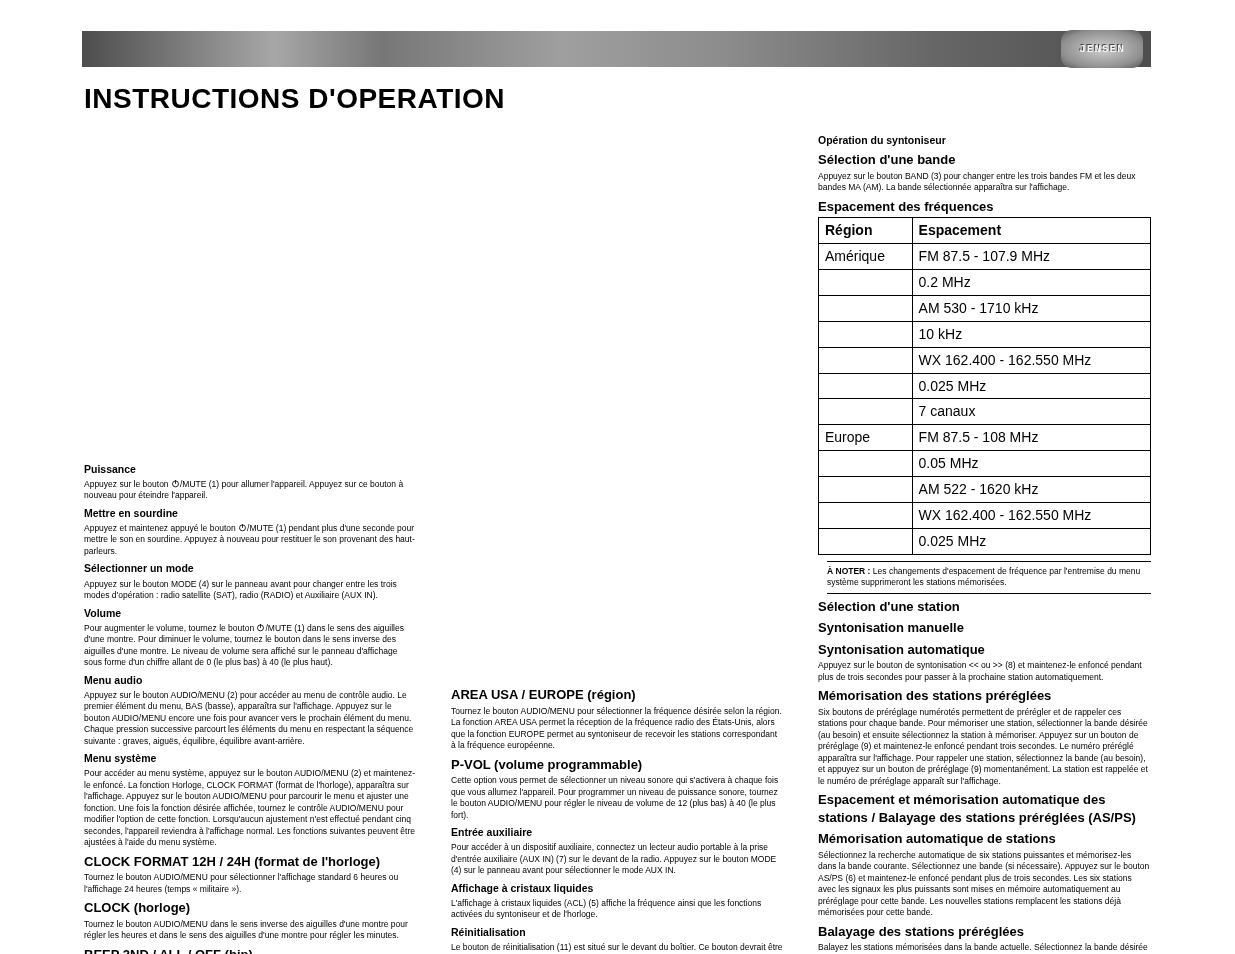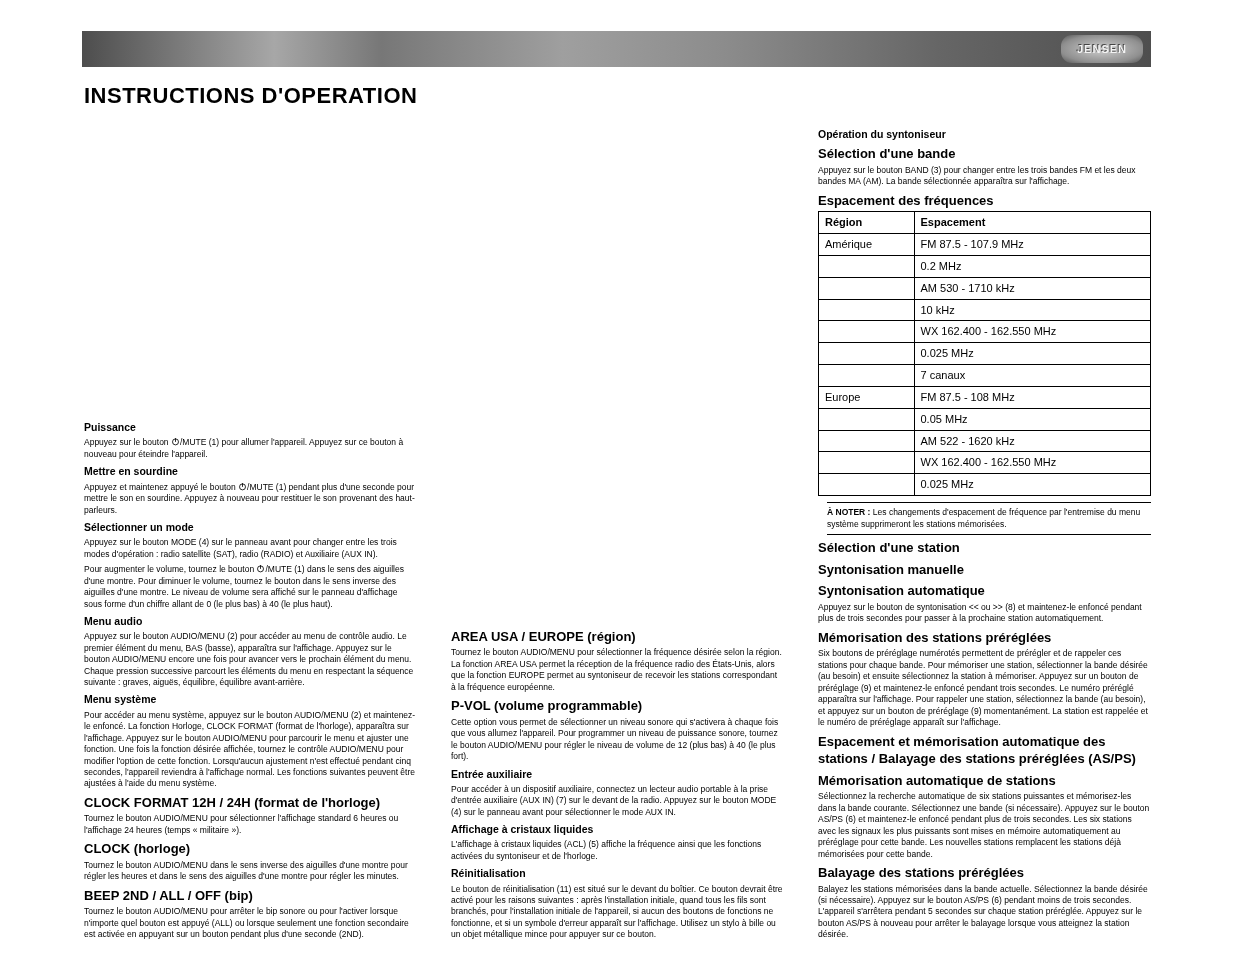--- a/index.html
+++ b/index.html
@@ -1,26 +1,26 @@
 <!DOCTYPE html>
 <html><head>
 <meta charset="utf-8">
 <style>
 * { box-sizing: border-box; margin: 0; padding: 0; }
 body { font-family: Arial, Helvetica, sans-serif; background: #fff; color: #000; width: 1235px; }
 .header-bar { width: 1069px; height: 36px; margin: 31px 0 0 82px; background: linear-gradient(90deg, #4d4d4d 0%, #a7a7a7 18%, #777 28%, #9f9f9f 45%, #8c8c8c 60%, #666 80%, #4e4e4e 100%); display: flex; align-items: center; justify-content: flex-end; padding-right: 8px; }
-.logo-badge { display: inline-flex; align-items: center; justify-content: center; width: 82px; height: 28px; border-radius: 11px; background: radial-gradient(ellipse at center, #cfcfcf 0%, #8f8f8f 70%, #555 100%); font-family: Liberation Sans, sans-serif; font-weight: 700; font-size: 11px; letter-spacing: 1px; color: #f3f3f3; text-shadow: -1px -1px 0 #444; }
-.main-title { font-family: Arial, Helvetica, sans-serif; font-weight: 900; font-size: 22px; margin: 16px 0 8px 84px; letter-spacing: 0.5px; }
+.logo-badge { display: inline-flex; align-items: center; justify-content: center; width: 82px; height: 38px; border-radius: 11px; background: radial-gradient(ellipse at center, #cfcfcf 0%, #8f8f8f 70%, #555 100%); font-family: Liberation Mono, monospace; font-weight: 700; font-size: 11px; letter-spacing: 1px; color: #f3f3f3; text-shadow: -1px -1px 0 #444; }
+.main-title { font-family: Arial, Helvetica, sans-serif; font-weight: 900; font-size: 28px; margin: 16px 0 8px 84px; letter-spacing: 0.5px; }
 .columns { display: flex; gap: 34px; margin-top: 18px; margin-left: 84px; width: 1067px; align-items: flex-end; }
 .col { flex: 1; font-size: 8.5px; line-height: 1.35; color: #000; }
 .col h3 { font-size: 10.5px; font-weight: 700; margin-bottom: 3px; }
 .col h4 { font-size: 13px; font-weight: 700; margin-top: 4px; margin-bottom: 2px; }
 .col p { margin-bottom: 4px; }
 .power-icon svg { width: 9px; height: 9px; vertical-align: -1px; }
-table { border-collapse: collapse; width: 100%; font-size: 11px; margin-top: 2px; margin-bottom: 6px; }
+table { border-collapse: collapse; width: 100%; font-size: 14px; margin-top: 2px; margin-bottom: 6px; }
 table th, table td { border: 1px solid #000; padding: 3px 6px; text-align: left; font-weight: 400; }
 table thead th { font-weight: 700; }
 .note { margin-top: 4px; margin-left: 9px; }
 .note .rule { border-top: 1px solid #000; height: 1px; margin: 4px 0; }
 .note-body { font-size: 8.5px; }
 .note-body b { font-weight: 700; }
 </style>
 </head>
 <body>
 
@@ -45,20 +45,21 @@
     <p>
       <span>Appuyez et maintenez appuyé le bouton </span><span class="power-icon"><svg viewBox="0 0 24 24">
             <circle cx="12" cy="13" r="8" fill="none" stroke="#000" stroke-width="2.2"></circle>
             <line x1="12" y1="3" x2="12" y2="13" stroke="#000" stroke-width="2.2"></line>
           </svg></span><span>/MUTE (1) pendant plus d'une seconde pour mettre le son en sourdine. Appuyez à nouveau pour restituer le son provenant des haut-parleurs.</span>
     </p>
 
     <h3>Sélectionner un mode</h3>
     <p>Appuyez sur le bouton MODE (4) sur le panneau avant pour changer entre les trois modes d'opération : radio satellite (SAT), radio (RADIO) et Auxiliaire (AUX IN).</p>
 
+    <h3>Volume</h3>
     <p>
       <span>Pour augmenter le volume, tournez le bouton </span><span class="power-icon"><svg viewBox="0 0 24 24">
             <circle cx="12" cy="13" r="8" fill="none" stroke="#000" stroke-width="2.2"></circle>
             <line x1="12" y1="3" x2="12" y2="13" stroke="#000" stroke-width="2.2"></line>
           </svg></span><span>/MUTE (1) dans le sens des aiguilles d'une montre. Pour diminuer le volume, tournez le bouton dans le sens inverse des aiguilles d'une montre. Le niveau de volume sera affiché sur le panneau d'affichage sous forme d'un chiffre allant de 0 (le plus bas) à 40 (le plus haut).</span>
     </p>
 
     <h3>Menu audio</h3>
     <p>Appuyez sur le bouton AUDIO/MENU (2) pour accéder au menu de contrôle audio. Le premier élément du menu, BAS (basse), apparaîtra sur l'affichage. Appuyez sur le bouton AUDIO/MENU encore une fois pour avancer vers le prochain élément du menu. Chaque pression successive parcourt les éléments du menu en respectant la séquence suivante : graves, aiguës, équilibre, équilibre avant-arrière.</p>
 

